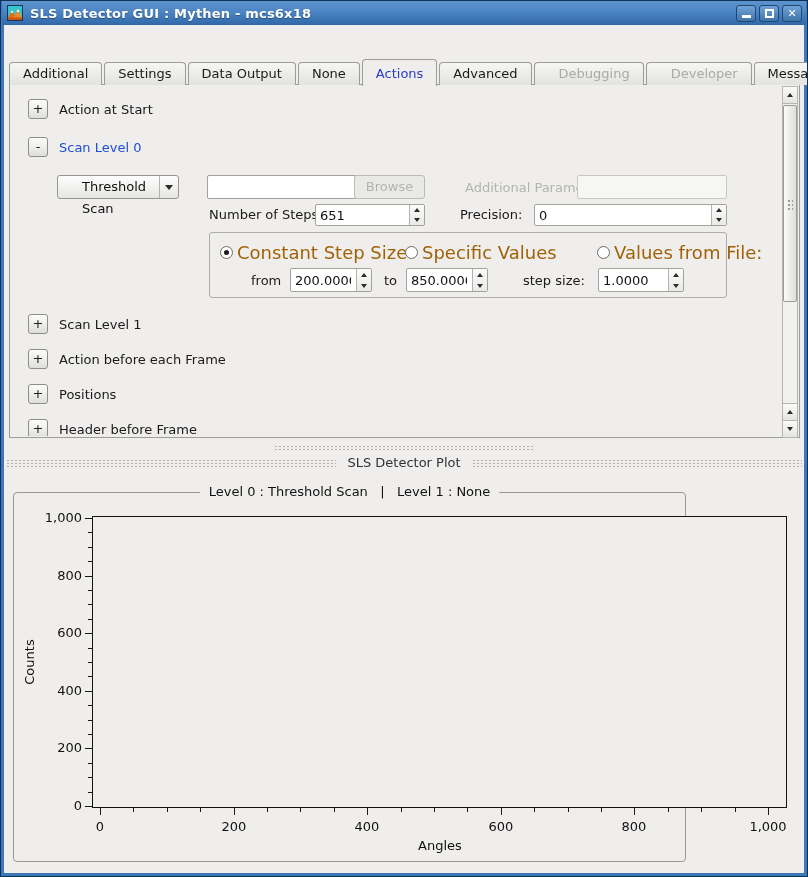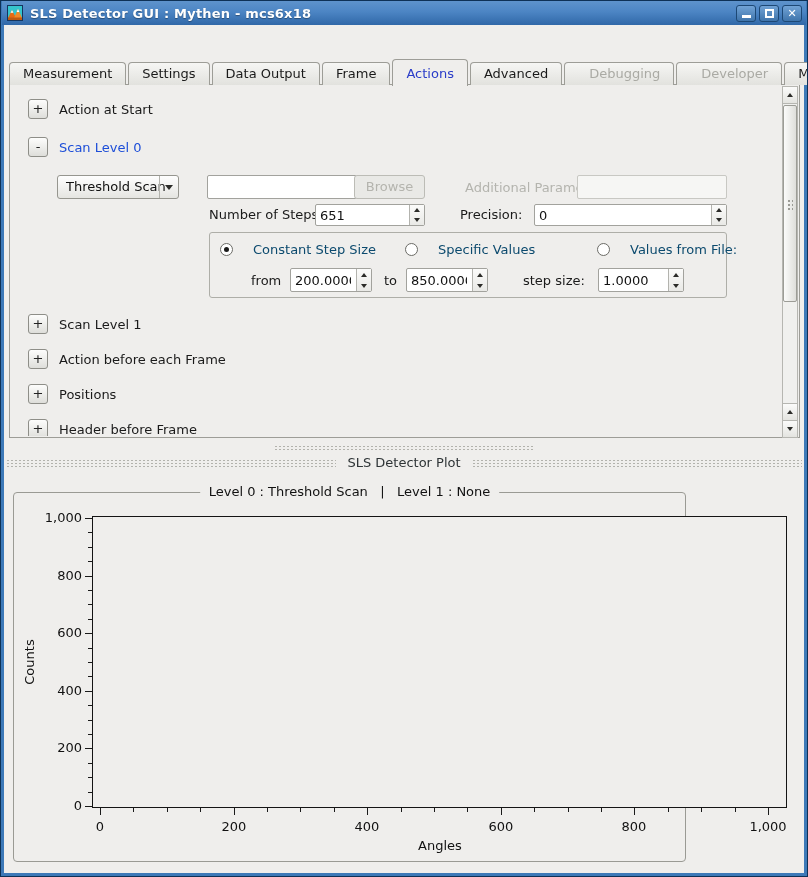--- a/index.html
+++ b/index.html
@@ -43,21 +43,21 @@
   .rows-before .acc-row { margin-bottom:18px; }
   .rows-after .acc-row { margin-bottom:15px; }
   .toggle-btn { width:20px; height:20px; border:1px solid #8e8e88; border-radius:3px;
     background:linear-gradient(#fdfdfc,#dededa); text-align:center; line-height:18px; font-size:13px; color:#222; flex:0 0 auto; }
   .acc-label { margin-left:11px; font-size:13px; color:#1a1a1a; }
   .acc-label.accent { color:#1d4ed8; }
 
   
   .scan-panel { position:relative; height:123px; margin:17px 0 16px 0; }
   .combo { position:absolute; left:46px; top:0; width:122px; height:24px; border:1px solid #96968f; border-radius:3px;
-    background:linear-gradient(#fefefe,#e5e5e1); font-size:13px; color:#111; line-height:22px; padding-left:8px; }
+    background:linear-gradient(#fefefe,#e5e5e1); font-size:13px; color:#111; line-height:22px; padding-left:24px; }
   .combo-arrow-sect { position:absolute; right:0; top:0; bottom:0; width:19px; border-left:1px solid #b3b3ad;
     display:flex; align-items:center; justify-content:center; }
   .tri-down { width:0; height:0; border-left:4px solid transparent; border-right:4px solid transparent; border-top:5px solid #2b2b28; }
   .tri-up-s { width:0; height:0; border-left:3.5px solid transparent; border-right:3.5px solid transparent; border-bottom:4.5px solid #2b2b28; }
   .tri-down-s { width:0; height:0; border-left:3.5px solid transparent; border-right:3.5px solid transparent; border-top:4.5px solid #2b2b28; }
 
   .text-field { position:absolute; height:24px; background:#fff; border:1px solid #a2a29d; border-radius:2px;
     font-size:13px; font-family:inherit; color:#111; padding:0 5px; }
   .text-field:disabled { background:#f6f6f4; border-color:#c8c8c3; }
   .btn { position:absolute; height:24px; border:1px solid #bcbcb6; border-radius:3px; background:#e9e9e6;
@@ -70,21 +70,21 @@
     font-size:13px; font-family:inherit; color:#111; padding:0 4px; width:calc(100% - 16px); outline:none; }
   .spin-arrows { position:absolute; right:0; top:0; bottom:0; width:15px; border-left:1px solid #b3b3ae;
     background:linear-gradient(#fbfbfa,#e9e9e6); display:flex; flex-direction:column; }
   .spin-arrows .half { flex:1; display:flex; align-items:center; justify-content:center; }
 
   .step-groupbox { position:absolute; left:198px; top:57px; width:518px; height:66px;
     border:1px solid #aeaea8; border-radius:3px; }
   .radio-opt { position:absolute; top:9px; display:flex; align-items:center; }
   .radio-circle { width:13px; height:13px; border:1px solid #6b6b66; border-radius:50%; background:#fff; position:relative; flex:0 0 auto; }
   .radio-circle.on::after { content:""; position:absolute; left:3px; top:3px; width:5px; height:5px; border-radius:50%; background:#1a1a1a; }
-  .radio-label { margin-left:20px; font-size:13px; color:#0c4a6e; white-space:nowrap; }
+  .radio-label { margin-left:4px; font-size:18px; color:#a16207; white-space:nowrap; }
 
   
   .vscroll { position:absolute; right:1px; top:1px; width:16px; height:352px; background:#f0f0ee; border:1px solid #b6b6b1; }
   .sb-btn { position:absolute; left:0; right:0; height:17px; background:linear-gradient(#fbfbfa,#e4e4e0);
     display:flex; align-items:center; justify-content:center; }
   .sb-up { top:0; border-bottom:1px solid #b6b6b1; }
   .sb-up2 { bottom:17px; border-top:1px solid #b6b6b1; }
   .sb-down { bottom:0; border-top:1px solid #b6b6b1; }
   .sb-thumb { position:absolute; left:0; right:0; top:18px; height:197px; border:1px solid #9c9c96; border-radius:2px;
     background:linear-gradient(to right,#fbfbfa,#dededa); }
@@ -139,24 +139,24 @@
       <div class="win-btn">
           <span class="glyph-close">✕</span>
         </div>
     </div>
   </div>
 
   <div class="app-body">
 
 
     <div class="tabbar" id="tabbar">
-        <div class="tab">Measurement</div>
+        <div class="tab">Additional</div>
         <div class="tab">Settings</div>
         <div class="tab">Data Output</div>
-        <div class="tab">Frame</div>
+        <div class="tab">None</div>
         <div class="tab selected">Actions</div>
         <div class="tab">Advanced</div>
         <div class="tab disabled">Debugging</div>
         <div class="tab disabled">Developer</div>
         <div class="tab">Messages</div>
       </div>
 
     <div class="tab-content">
       <div class="accordion">
         <div class="rows-before" id="rows-before">

